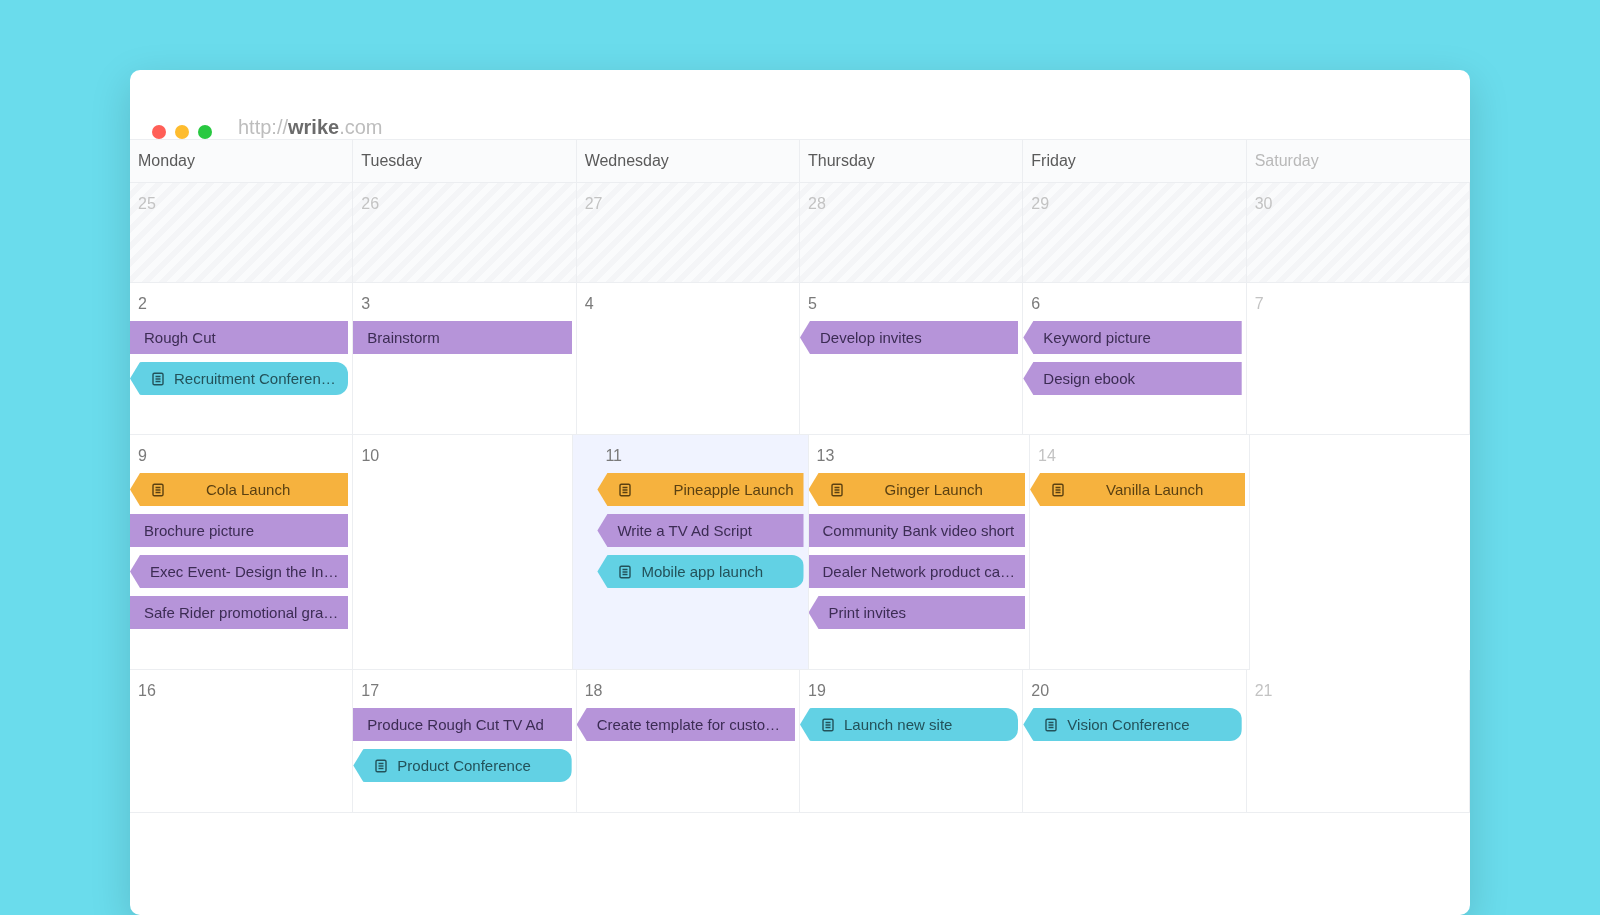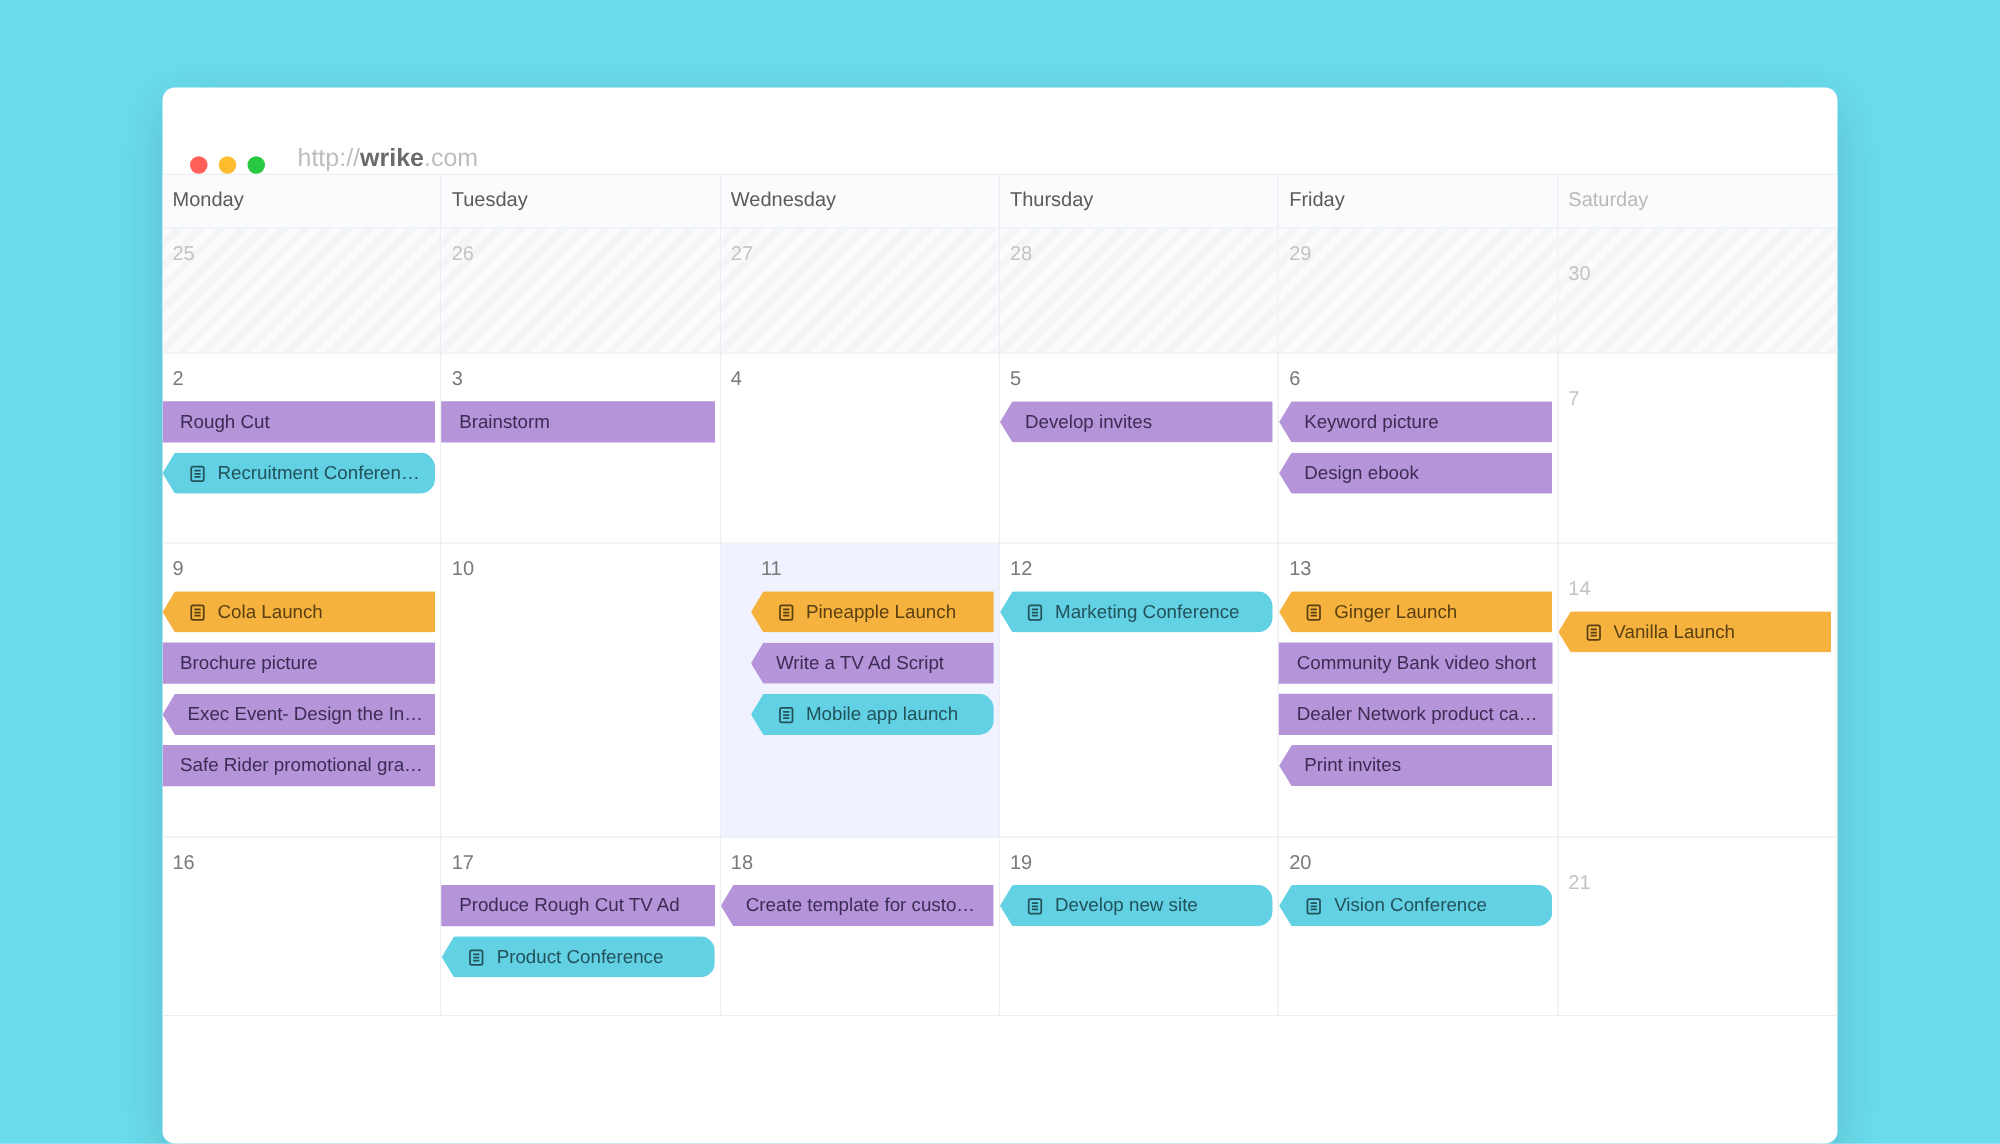--- a/index.html
+++ b/index.html
@@ -56,21 +56,21 @@
     padding: 6px 0 10px 0;
     min-height: 100px;
     position: relative;
   }
   .cell:last-of-type-in-row { border-right: none; }
   .datenum {
     font-size: 16px;
     color: #7a7a7a;
     padding: 6px 8px 8px 8px;
   }
-  .cell.weekend .datenum { color: #c3c3c3; margin-top: 16px; }
+  .cell.weekend .datenum { color: #c3c3c3; }
   .cell.previous {
     background: repeating-linear-gradient(135deg, #fafbfc 0, #fafbfc 6px, #f4f5f7 6px, #f4f5f7 12px);
   }
   .cell.previous .datenum { color: #c3c3c3; }
   .cell.highlight { background: #f0f3ff; padding-left: 24px; }
 
   .events { display: flex; flex-direction: column; gap: 8px; padding-right: 4px; }
 
   .ev {
     position: relative;
@@ -85,21 +85,21 @@
     color: #3a2f55;
     cursor: pointer;
   }
   .ev.notch-left {
     clip-path: polygon(10px 0, 100% 0, 100% 100%, 10px 100%, 0 50%);
   }
   .ev.square { clip-path: none; padding-left: 14px; }
 
   .c-purple { background: #b694d9; color: #3c2c54; }
   .c-teal   { background: #62d1e4; color: #23525a; border-radius: 12px; }
-  .c-orange { background: #f6b23e; color: #5a4012; }
+  .c-orange { background: #f6b23e; color: #5a4012; gap: 32px; }
 
   .ev .ico {
     display: inline-flex;
     width: 16px; height: 16px;
     margin-right: 8px;
     flex-shrink: 0;
   }
   .ev .label {
     overflow: hidden;
     text-overflow: ellipsis;
@@ -264,36 +264,20 @@
                   <line x1="5.5" y1="5.5" x2="10.5" y2="5.5"></line>
                   <line x1="5.5" y1="8" x2="10.5" y2="8"></line>
                   <line x1="5.5" y1="10.5" x2="10.5" y2="10.5"></line>
                 </svg>
               </span>
               <span class="label">Mobile app launch</span>
             </div>
           </div>
         </div>
         <div class="cell">
-          <div class="datenum">12</div>
-          <div class="events">
-            <div class="ev c-teal notch-left">
-              <span class="ico">
-                <svg viewBox="0 0 16 16" fill="none" stroke="currentColor" stroke-width="1.4">
-                  <rect x="3" y="2.2" width="10" height="11.6" rx="1.4"></rect>
-                  <line x1="5.5" y1="5.5" x2="10.5" y2="5.5"></line>
-                  <line x1="5.5" y1="8" x2="10.5" y2="8"></line>
-                  <line x1="5.5" y1="10.5" x2="10.5" y2="10.5"></line>
-                </svg>
-              </span>
-              <span class="label">Marketing Conference</span>
-            </div>
-          </div>
-        </div>
-        <div class="cell">
           <div class="datenum">13</div>
           <div class="events">
             <div class="ev c-orange notch-left">
               <span class="ico">
                 <svg viewBox="0 0 16 16" fill="none" stroke="currentColor" stroke-width="1.4">
                   <rect x="3" y="2.2" width="10" height="11.6" rx="1.4"></rect>
                   <line x1="5.5" y1="5.5" x2="10.5" y2="5.5"></line>
                   <line x1="5.5" y1="8" x2="10.5" y2="8"></line>
                   <line x1="5.5" y1="10.5" x2="10.5" y2="10.5"></line>
                 </svg>
@@ -364,21 +348,21 @@
           <div class="events">
             <div class="ev c-teal notch-left">
               <span class="ico">
                 <svg viewBox="0 0 16 16" fill="none" stroke="currentColor" stroke-width="1.4">
                   <rect x="3" y="2.2" width="10" height="11.6" rx="1.4"></rect>
                   <line x1="5.5" y1="5.5" x2="10.5" y2="5.5"></line>
                   <line x1="5.5" y1="8" x2="10.5" y2="8"></line>
                   <line x1="5.5" y1="10.5" x2="10.5" y2="10.5"></line>
                 </svg>
               </span>
-              <span class="label">Develop new site</span>
+              <span class="label">Launch new site</span>
             </div>
           </div>
         </div>
         <div class="cell">
           <div class="datenum">20</div>
           <div class="events">
             <div class="ev c-teal notch-left">
               <span class="ico">
                 <svg viewBox="0 0 16 16" fill="none" stroke="currentColor" stroke-width="1.4">
                   <rect x="3" y="2.2" width="10" height="11.6" rx="1.4"></rect>

